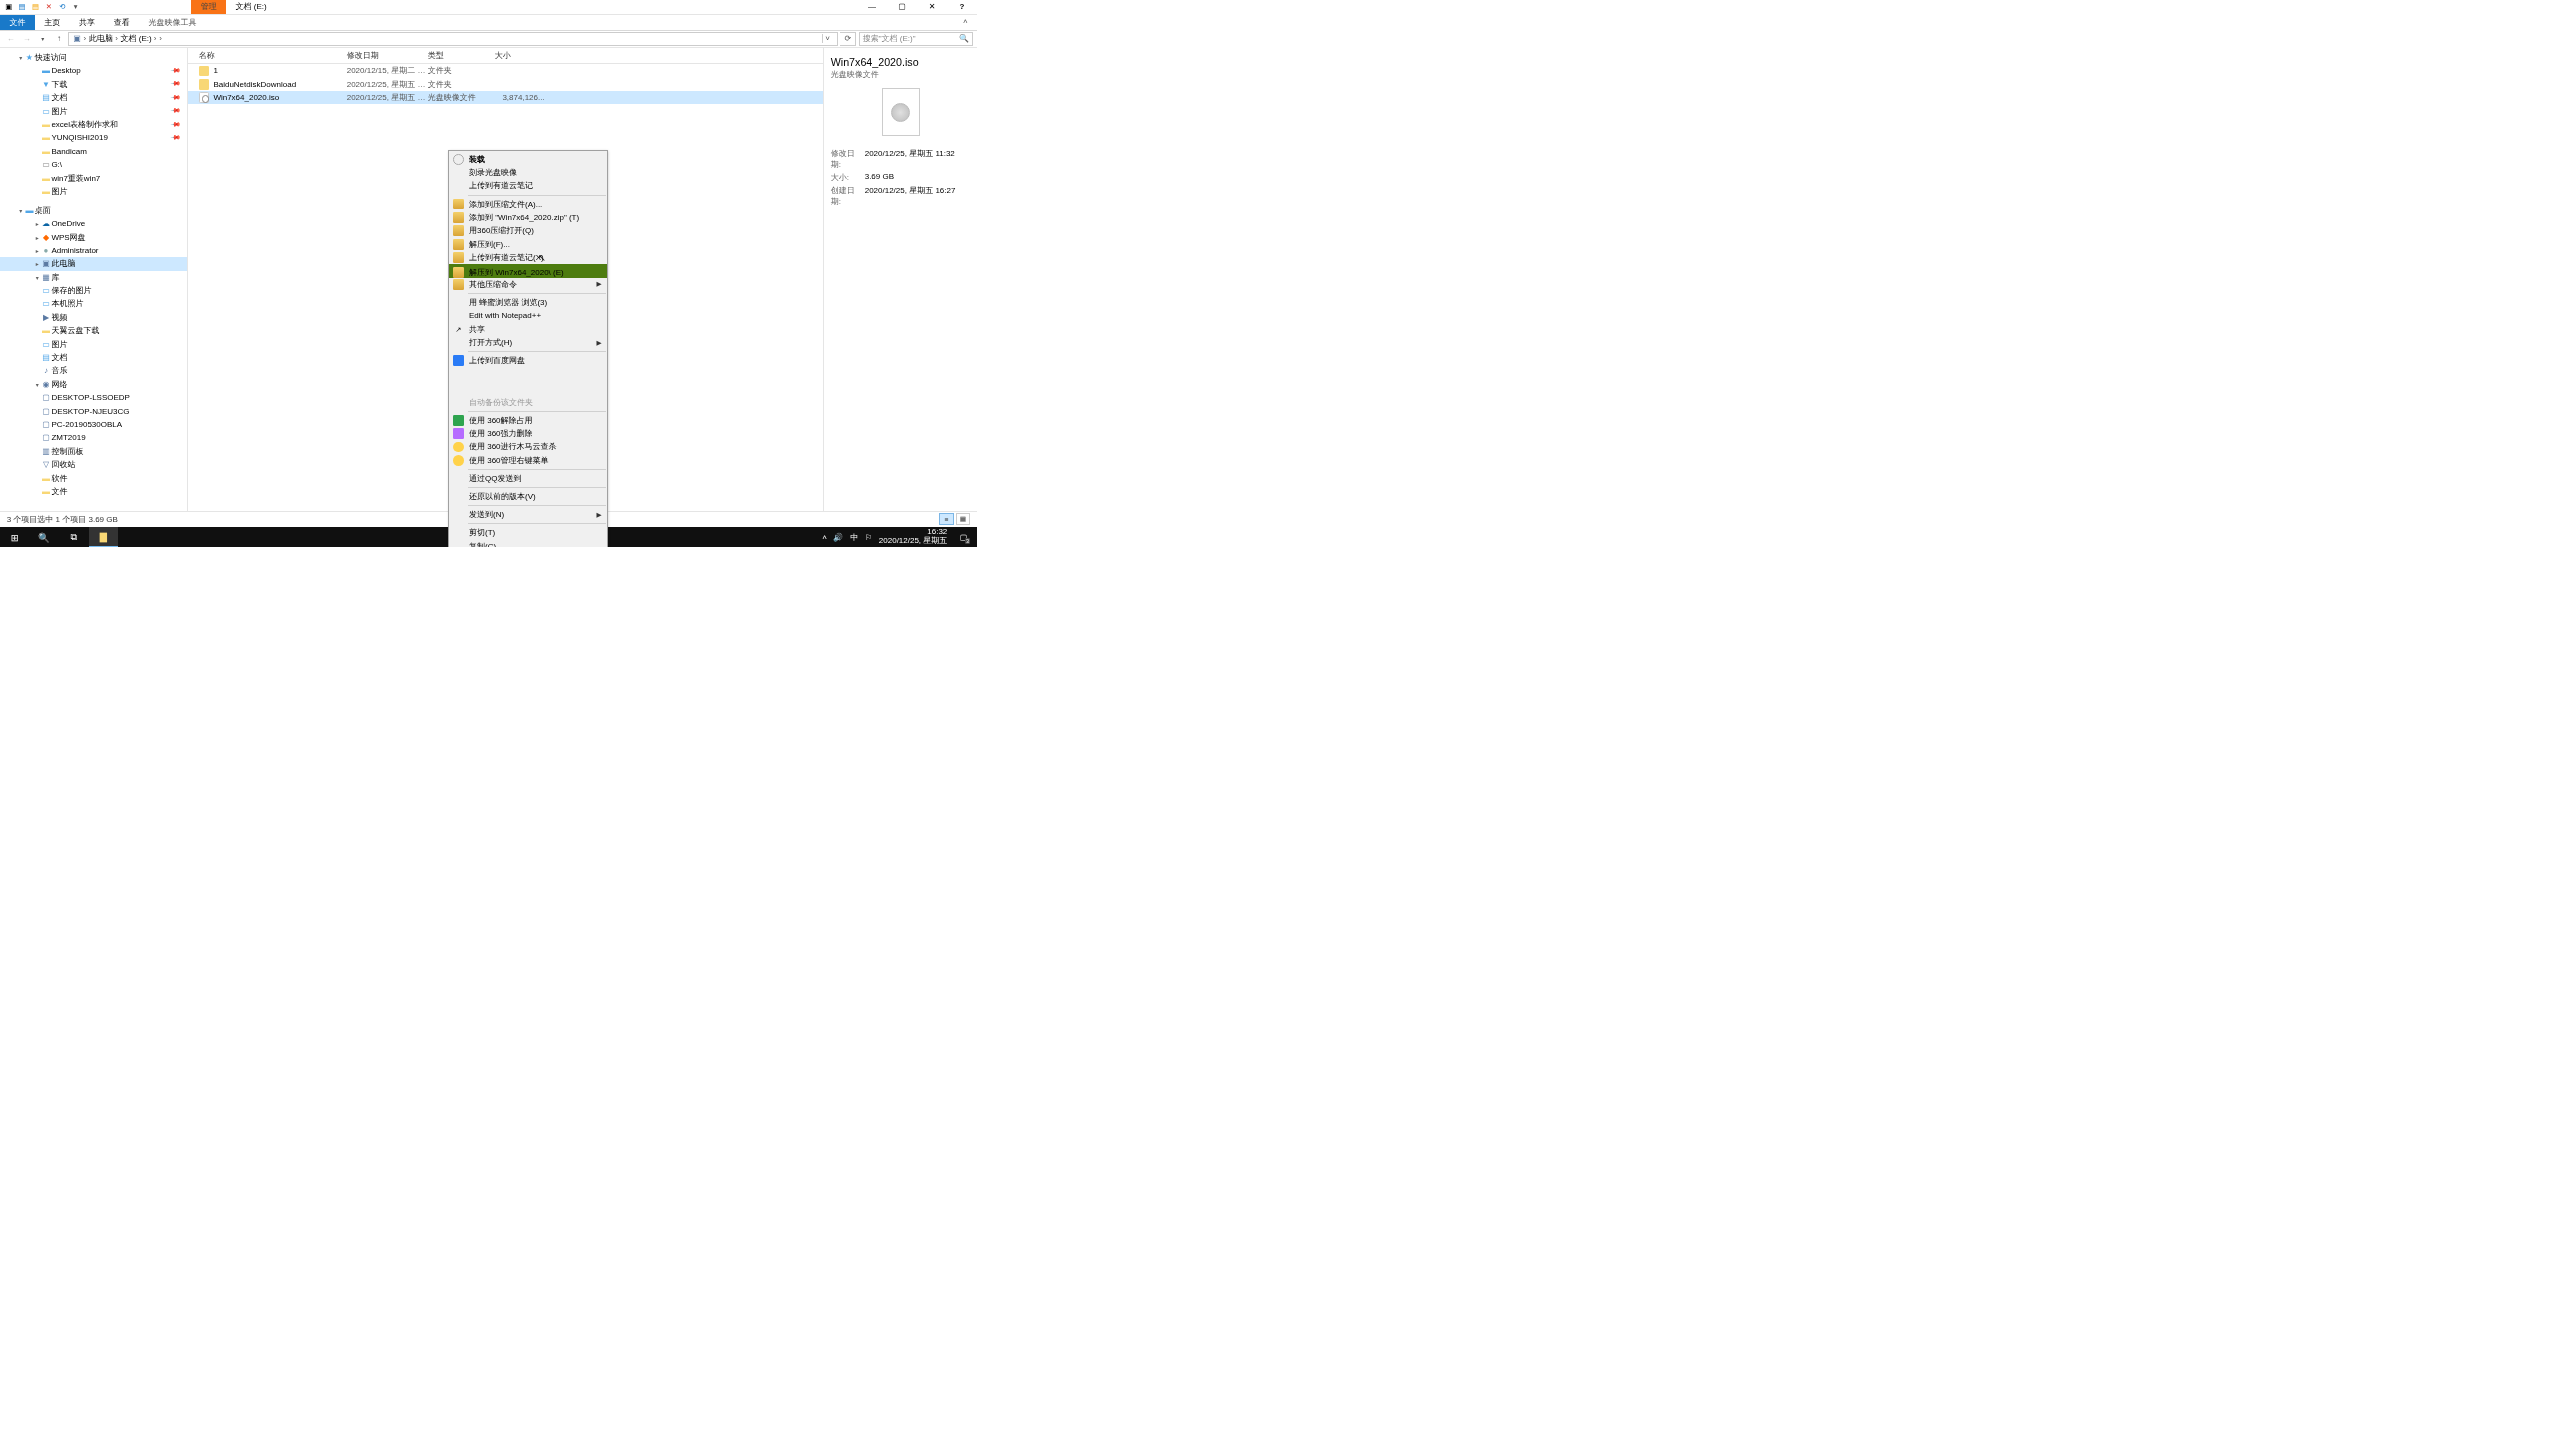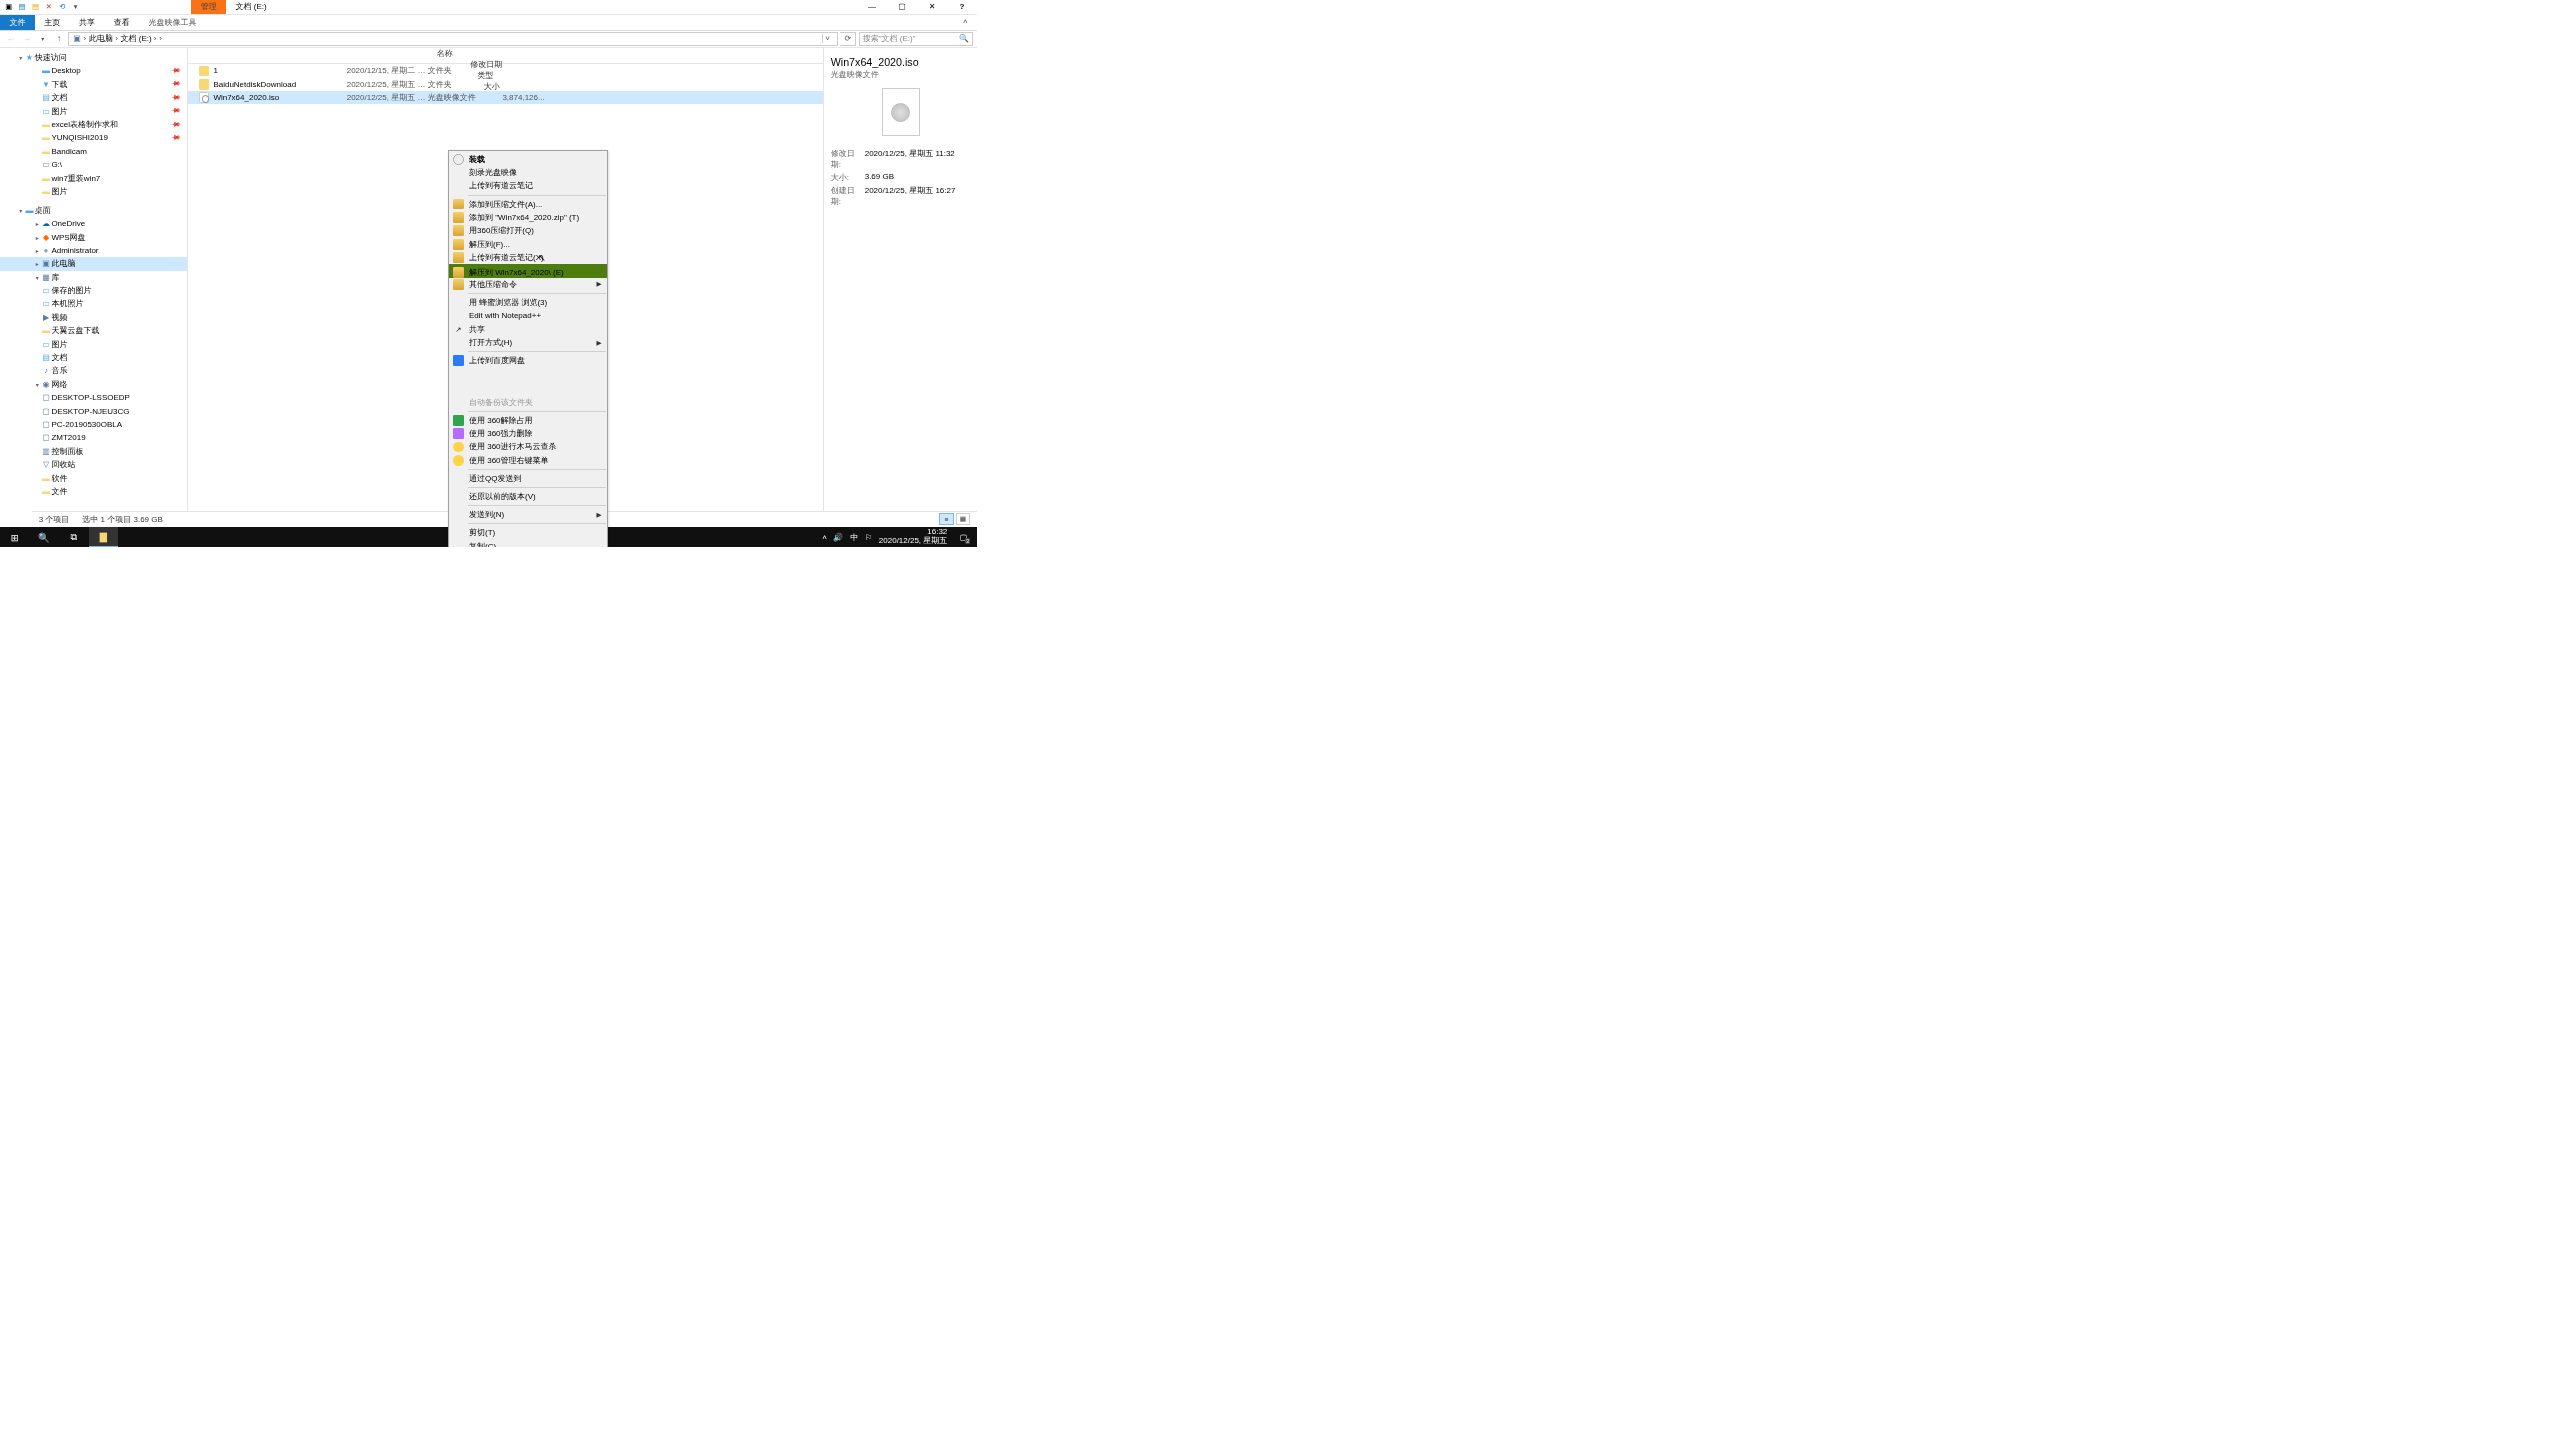--- a/index.html
+++ b/index.html
@@ -62,21 +62,21 @@
 .ico.lib::before { content: "▦"; color: #5b7aa3; }
 .ico.vid::before { content: "▶"; color: #5b7aa3; }
 .ico.mus::before { content: "♪"; color: #5b7aa3; }
 .ico.net::before { content: "◉"; color: #5b7aa3; }
 .ico.mon::before { content: "▢"; color: #5b7aa3; }
 .ico.ctrl::before { content: "▥"; color: #5b7aa3; }
 .ico.bin::before { content: "▽"; color: #5b7aa3; }
 
 
 .files { flex: 1; position: relative; }
-.cols { display: flex; height: 16px; border-bottom: 0.7px solid #e5e5e5; align-items: center; padding-left: 10.7px; color: #333; flex-direction: column; }
+.cols { display: flex; height: 16px; border-bottom: 0.7px solid #e5e5e5; align-items: center; padding-left: 10.7px; color: #333; }
 .cols div:nth-child(1) { width: 148px; }
 .cols div:nth-child(2) { width: 81px; }
 .cols div:nth-child(3) { width: 67px; }
 .cols div:nth-child(4) { width: 54px; }
 .row { display: flex; height: 13.4px; align-items: center; padding-left: 10.7px; }
 .row .c1 { width: 148px; display: flex; align-items: center; gap: 4px; }
 .row .c2 { width: 81px; color: #555; overflow: hidden; text-overflow: ellipsis; white-space: nowrap; }
 .row .c3 { width: 67px; color: #555; }
 .row .c4 { width: 54px; color: #555; text-align: right; padding-right: 4px; }
 .row.sel { background: #cde8ff; }
@@ -109,21 +109,21 @@
 
 .details { width: 154px; border-left: 0.7px solid #e5e5e5; padding: 8px 6.7px; }
 .details h3 { font-size: 10.7px; font-weight: normal; margin-bottom: 1.3px; }
 .details .sub { color: #666; margin-bottom: 8px; }
 .details .thumb { width: 38px; height: 48px; margin: 0 auto 12px; border: 0.7px solid #ccc; background: #fff; display: flex; align-items: center; justify-content: center; }
 .details .thumb .circ { width: 19px; height: 19px; border-radius: 50%; background: radial-gradient(#e0e0e0,#bcbcbc); border: 0.7px solid #bbb; }
 .details .meta { display: grid; grid-template-columns: 34px 1fr; row-gap: 2px; font-size: 8px; }
 .details .meta .k { color: #666; }
 
 
-.status { height: 16px; border-top: 0.7px solid #e5e5e5; display: flex; align-items: center; padding: 0 6.7px; gap: 13px; font-size: 8px; color: #333; margin-left: 32px; }
+.status { height: 16px; border-top: 0.7px solid #e5e5e5; display: flex; align-items: center; padding: 0 6.7px; gap: 0; font-size: 8px; color: #333; }
 .status .viewbtns { margin-left: auto; display: flex; gap: 1.3px; }
 .status .vb { width: 14.8px; height: 12px; border: 0.7px solid #ccc; display: flex; align-items: center; justify-content: center; font-size: 6.7px; }
 .status .vb.active { background: #cde8ff; border-color: #7bb6e6; }
 
 
 .taskbar { position: absolute; bottom: 0; left: 0; right: 0; height: 20px; background: #101010; display: flex; align-items: center; color: #fff; }
 .taskbar .tbtn { width: 29.5px; height: 20px; display: flex; align-items: center; justify-content: center; font-size: 9.4px; }
 .taskbar .tbtn.explorer { background: #333; border-bottom: 1.3px solid #76b9ed; }
 .taskbar .tray { margin-left: auto; display: flex; align-items: center; gap: 6.7px; padding-right: 4px; font-size: 7.4px; }
 .taskbar .clock { text-align: right; line-height: 1.1; }

